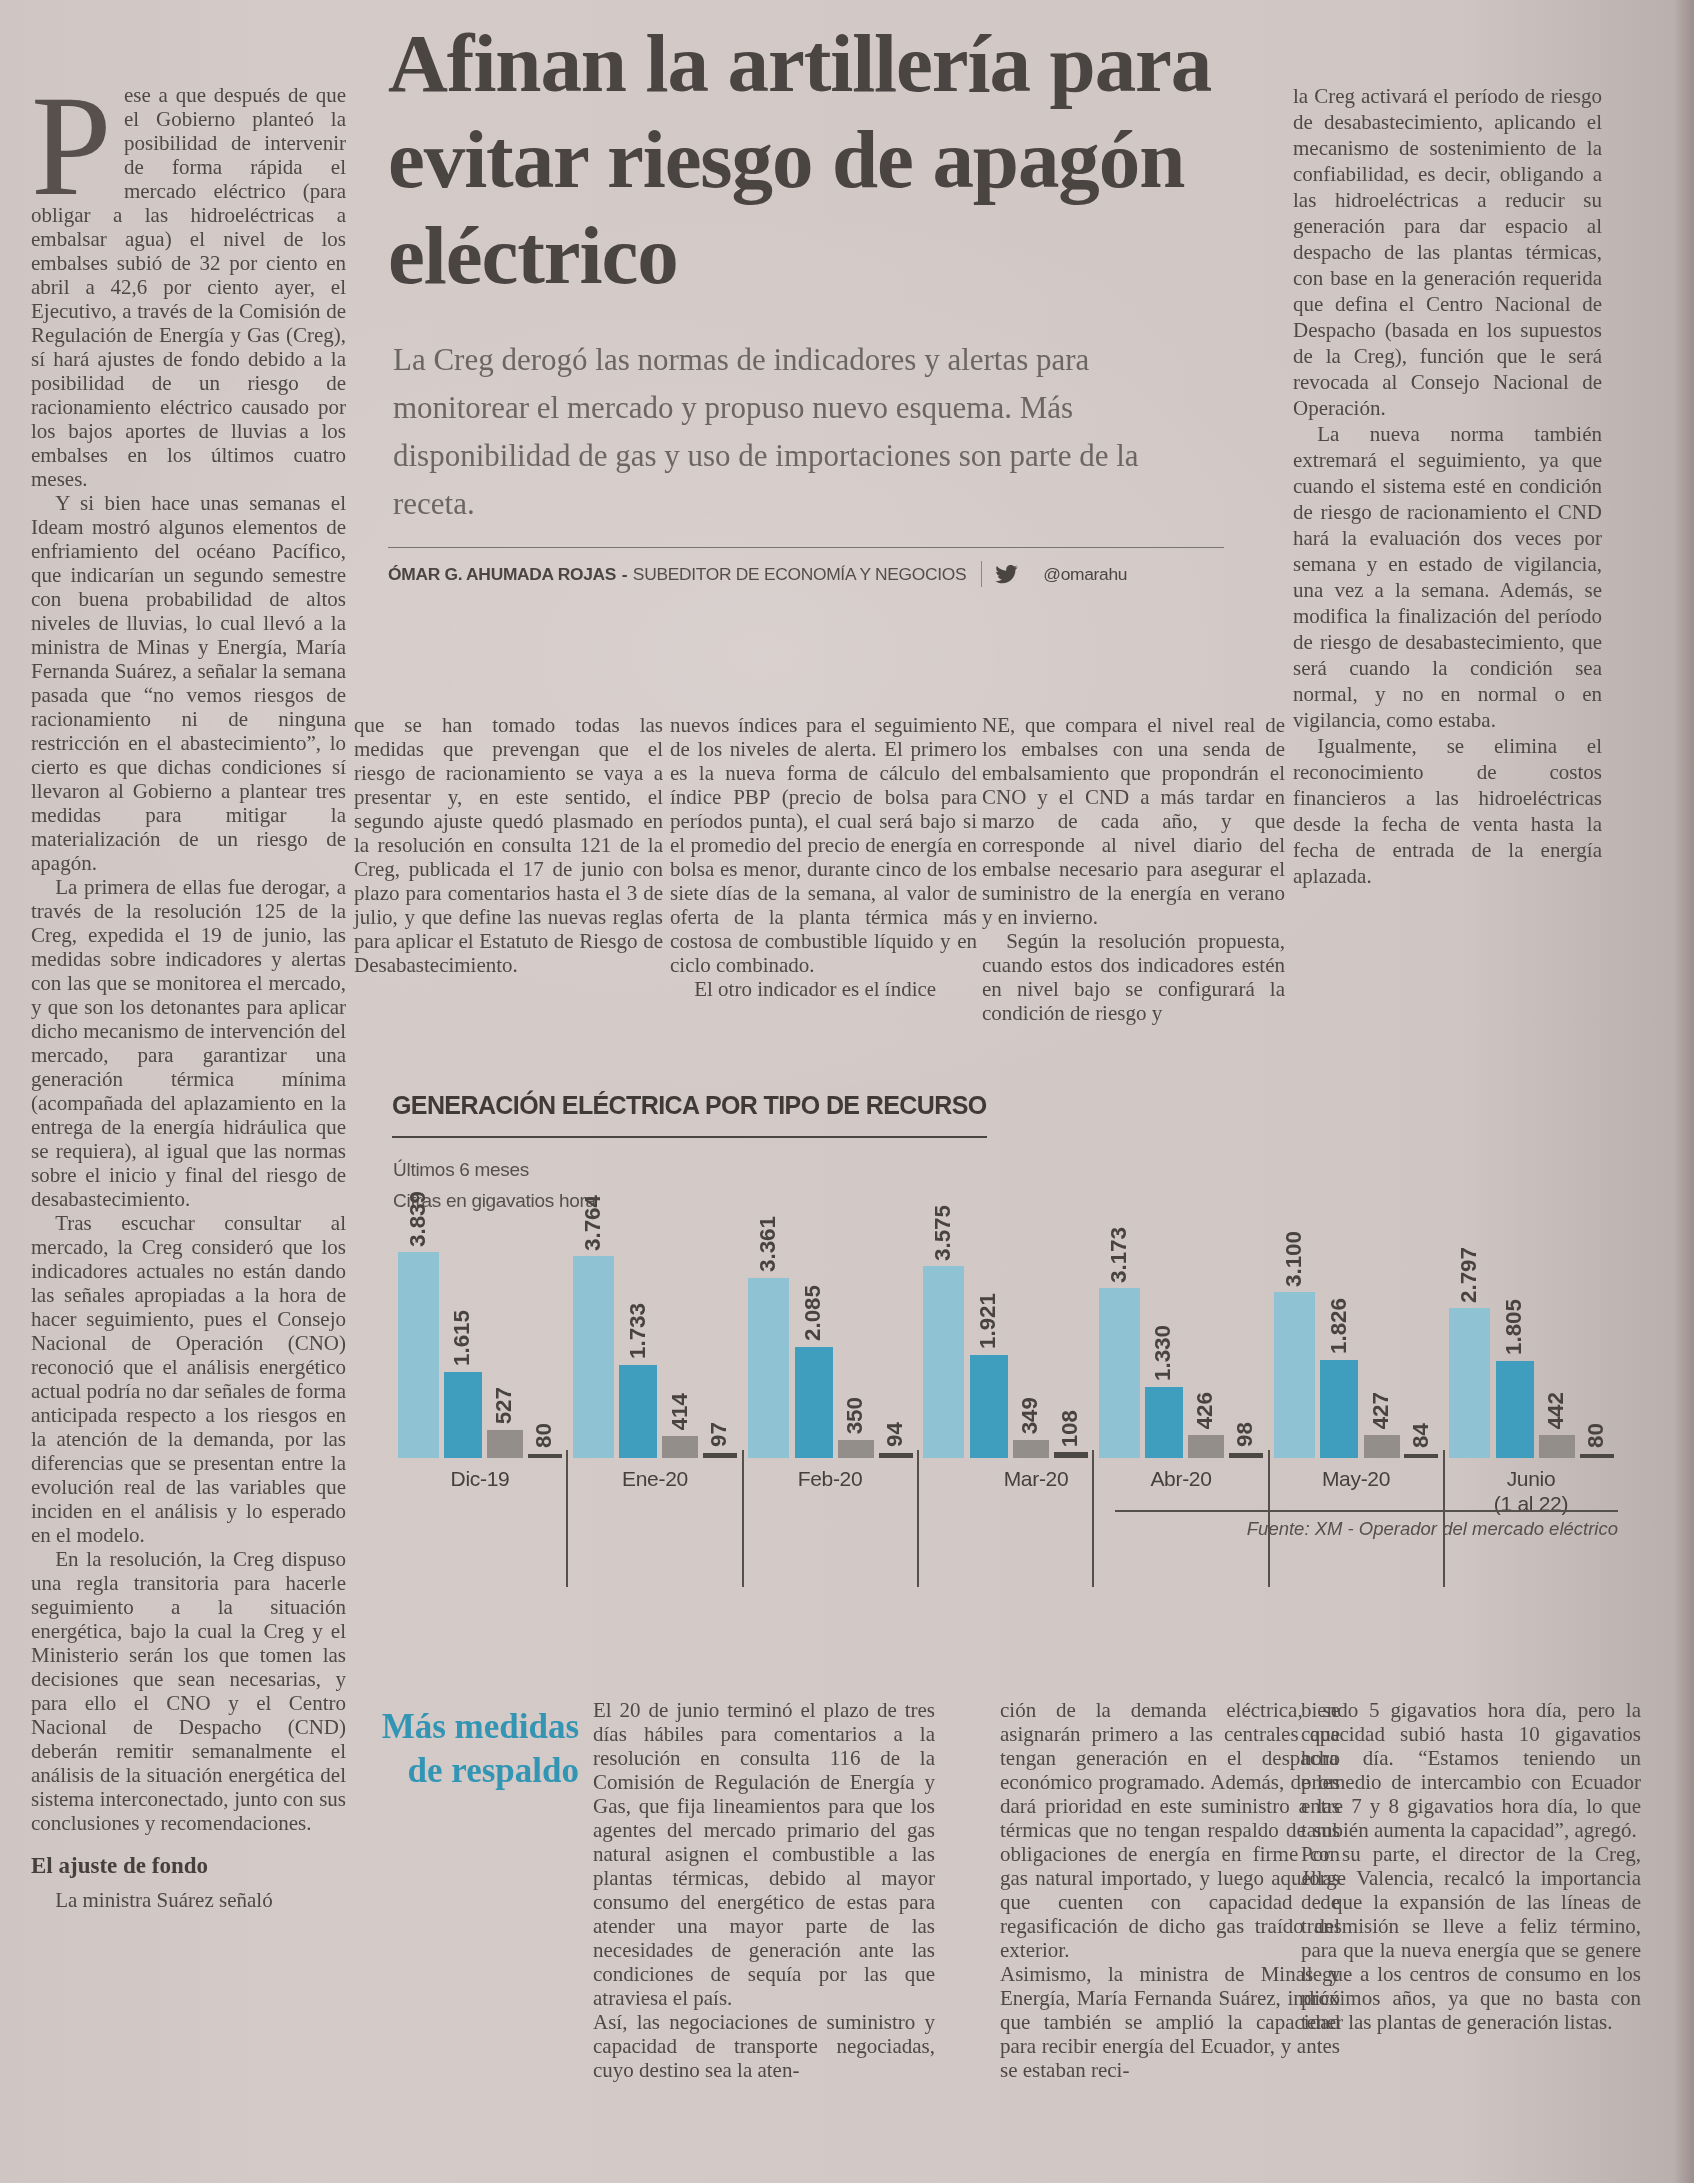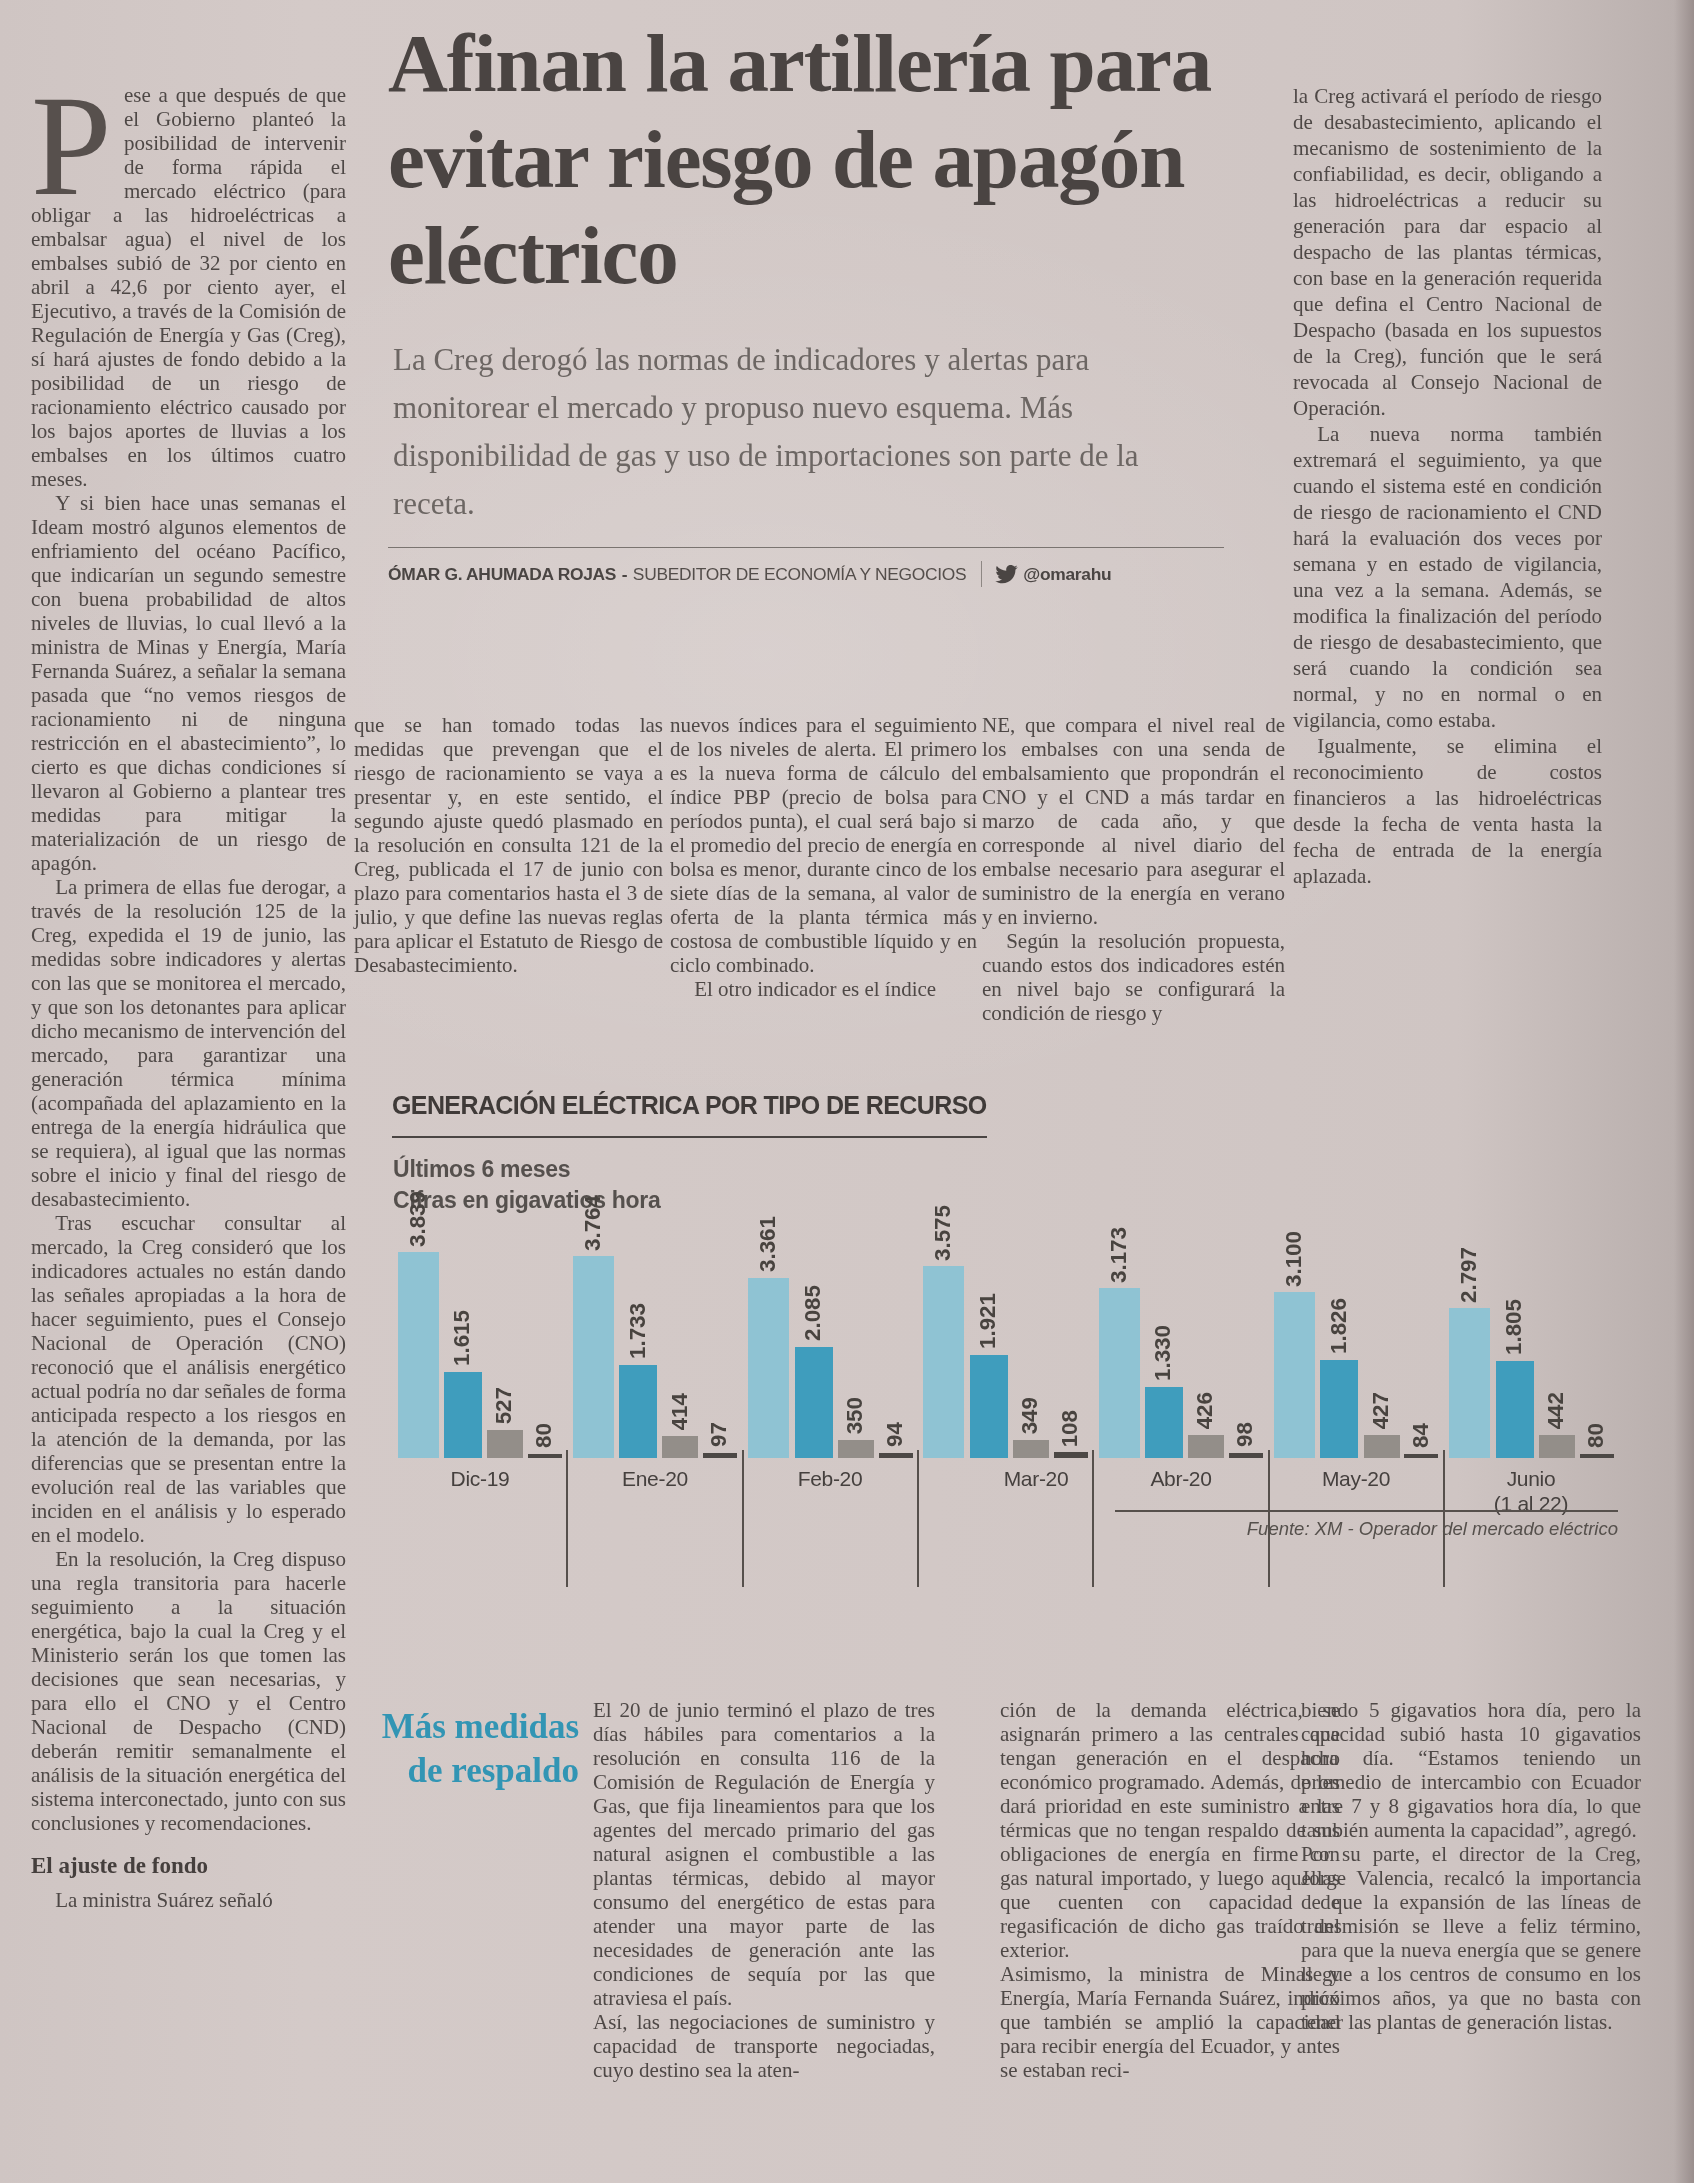--- a/index.html
+++ b/index.html
@@ -21,30 +21,30 @@
     font-size:83px;line-height:96px;font-weight:700;letter-spacing:-1.1px;color:#4a4442;}
   .lede{position:absolute;left:393px;top:336px;width:828px;
     font-size:31px;line-height:48px;color:#6c6663;}
   .byline{position:absolute;left:388px;top:547px;width:836px;border-top:1.7px solid #7a7470;
     padding-top:13.4px;display:flex;align-items:center;
     font-family:"Liberation Sans","DejaVu Sans",sans-serif;font-size:17.4px;letter-spacing:-0.3px;color:#4a4543;}
   .byline .author{font-weight:700;white-space:nowrap;}
   .byline .dash{margin:0 5.6px;font-weight:700;}
   .byline .role{font-weight:500;white-space:nowrap;color:#544e4b;}
   .byline .vdiv{width:1.1px;height:26px;background:#8e8884;margin:0 12.3px 0 14.6px;}
-  .byline .handle{margin-left:4px;color:#4a4543;font-weight:bold;}
+  .byline .handle{margin-left:24px;color:#4a4543;}
   .subhead-bold{font-size:23px;font-weight:700;color:#453f3d;margin:17px 0 9px 0;line-height:27px;}
   .teal-subhead{position:absolute;left:352px;top:1705px;width:227px;text-align:right;
     font-size:35px;line-height:44px;font-weight:700;color:#3295b4;}
   
   .chart{position:absolute;left:392px;top:1091px;width:1227px;height:493px;
     font-family:"Liberation Sans","DejaVu Sans",sans-serif;}
   .chart-title{display:inline-block;font-size:25px;font-weight:700;letter-spacing:-0.6px;color:#3f3a38;
     padding-bottom:15.7px;border-bottom:2.2px solid #4a4543;}
-  .chart-sub{position:absolute;left:1.1px;top:63px;font-size:23px;line-height:31px;color:#55504d;letter-spacing:-0.3px;font-weight:bold;}
+  .chart-sub{position:absolute;left:1.1px;top:63px;font-size:19px;line-height:31px;color:#55504d;letter-spacing:-0.3px;}
   .chart-legend{position:absolute;left:269px;top:48px;width:956px;height:62px;
     border:1.7px solid #56504c;display:flex;align-items:center;padding:0 0 0 27px;box-sizing:border-box;gap:35px;}
   .lg-item{display:flex;align-items:center;gap:10px;}
   .lg-swatch{width:21px;height:27px;display:inline-block;}
   .lg-label{font-size:20px;letter-spacing:-0.3px;color:#45403d;}
   .chart-plot{position:absolute;left:0;top:76px;width:1227px;height:431px;}
   .bar{position:absolute;bottom:140px;}
   .vlabel{position:absolute;writing-mode:vertical-rl;transform:rotate(180deg);
     font-size:22.4px;font-weight:700;letter-spacing:0;color:#48433f;line-height:22.4px;}
   .cat{position:absolute;top:299px;width:146px;text-align:center;font-size:21px;line-height:25px;

